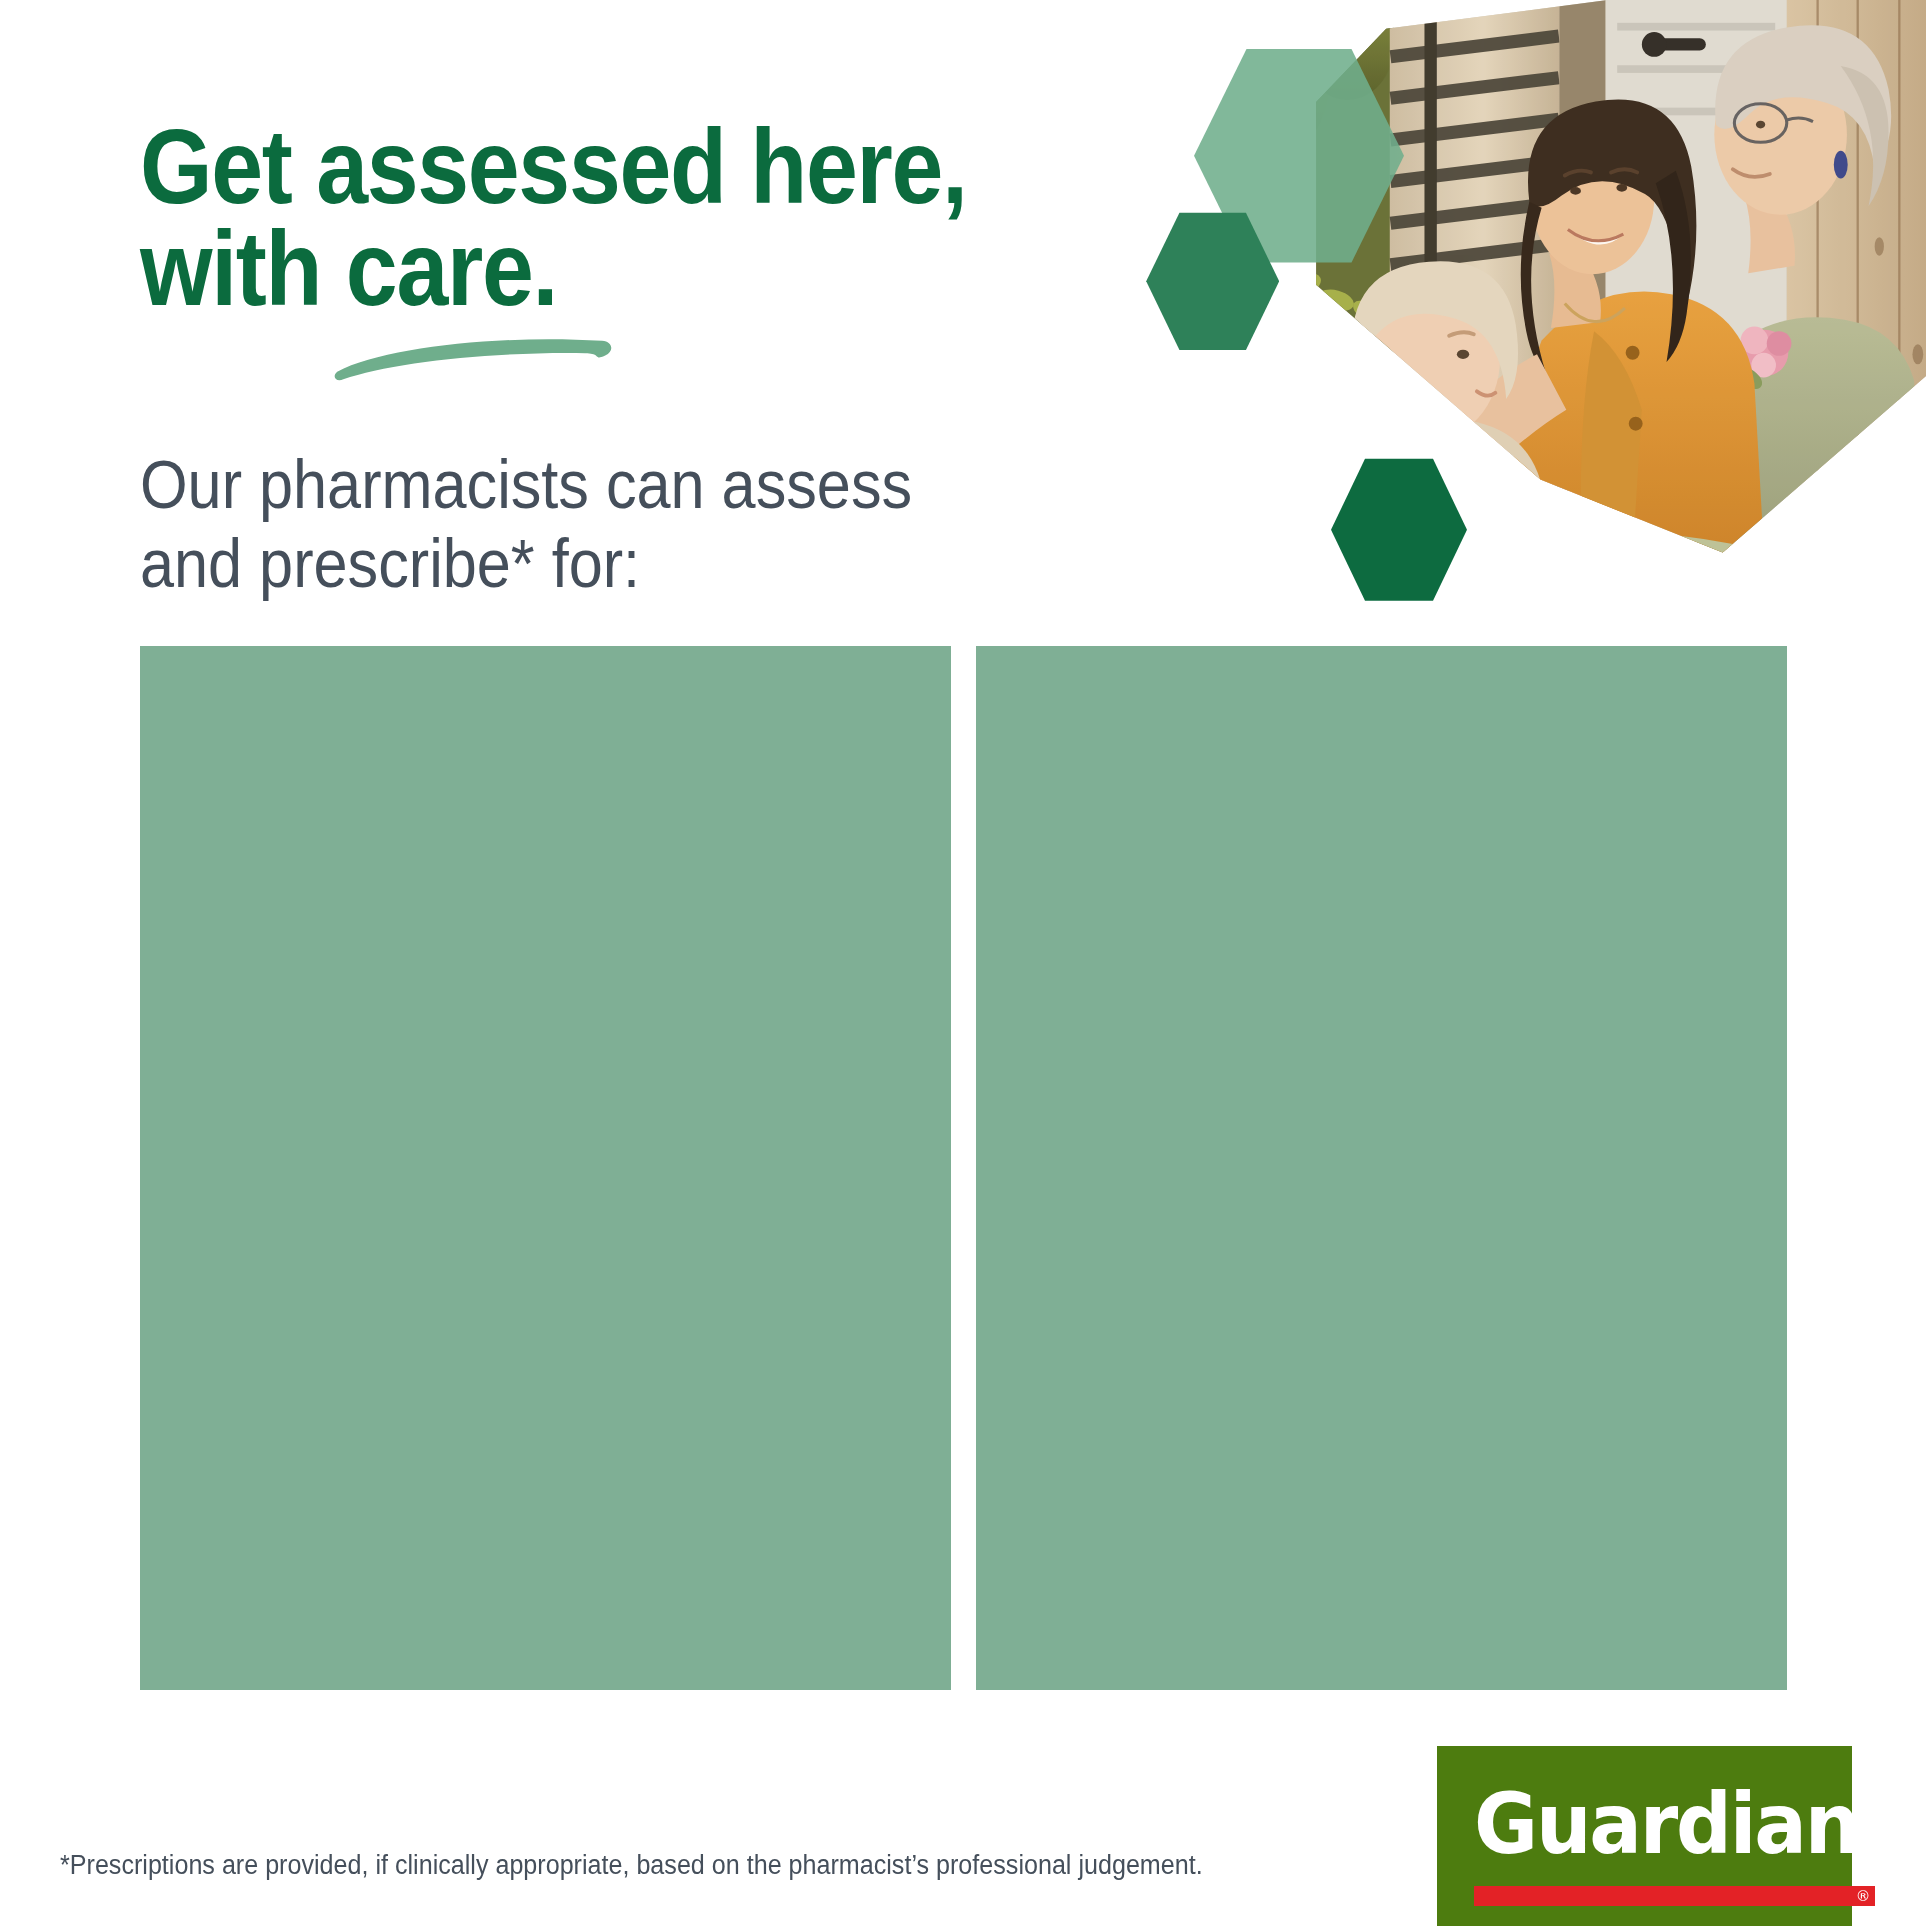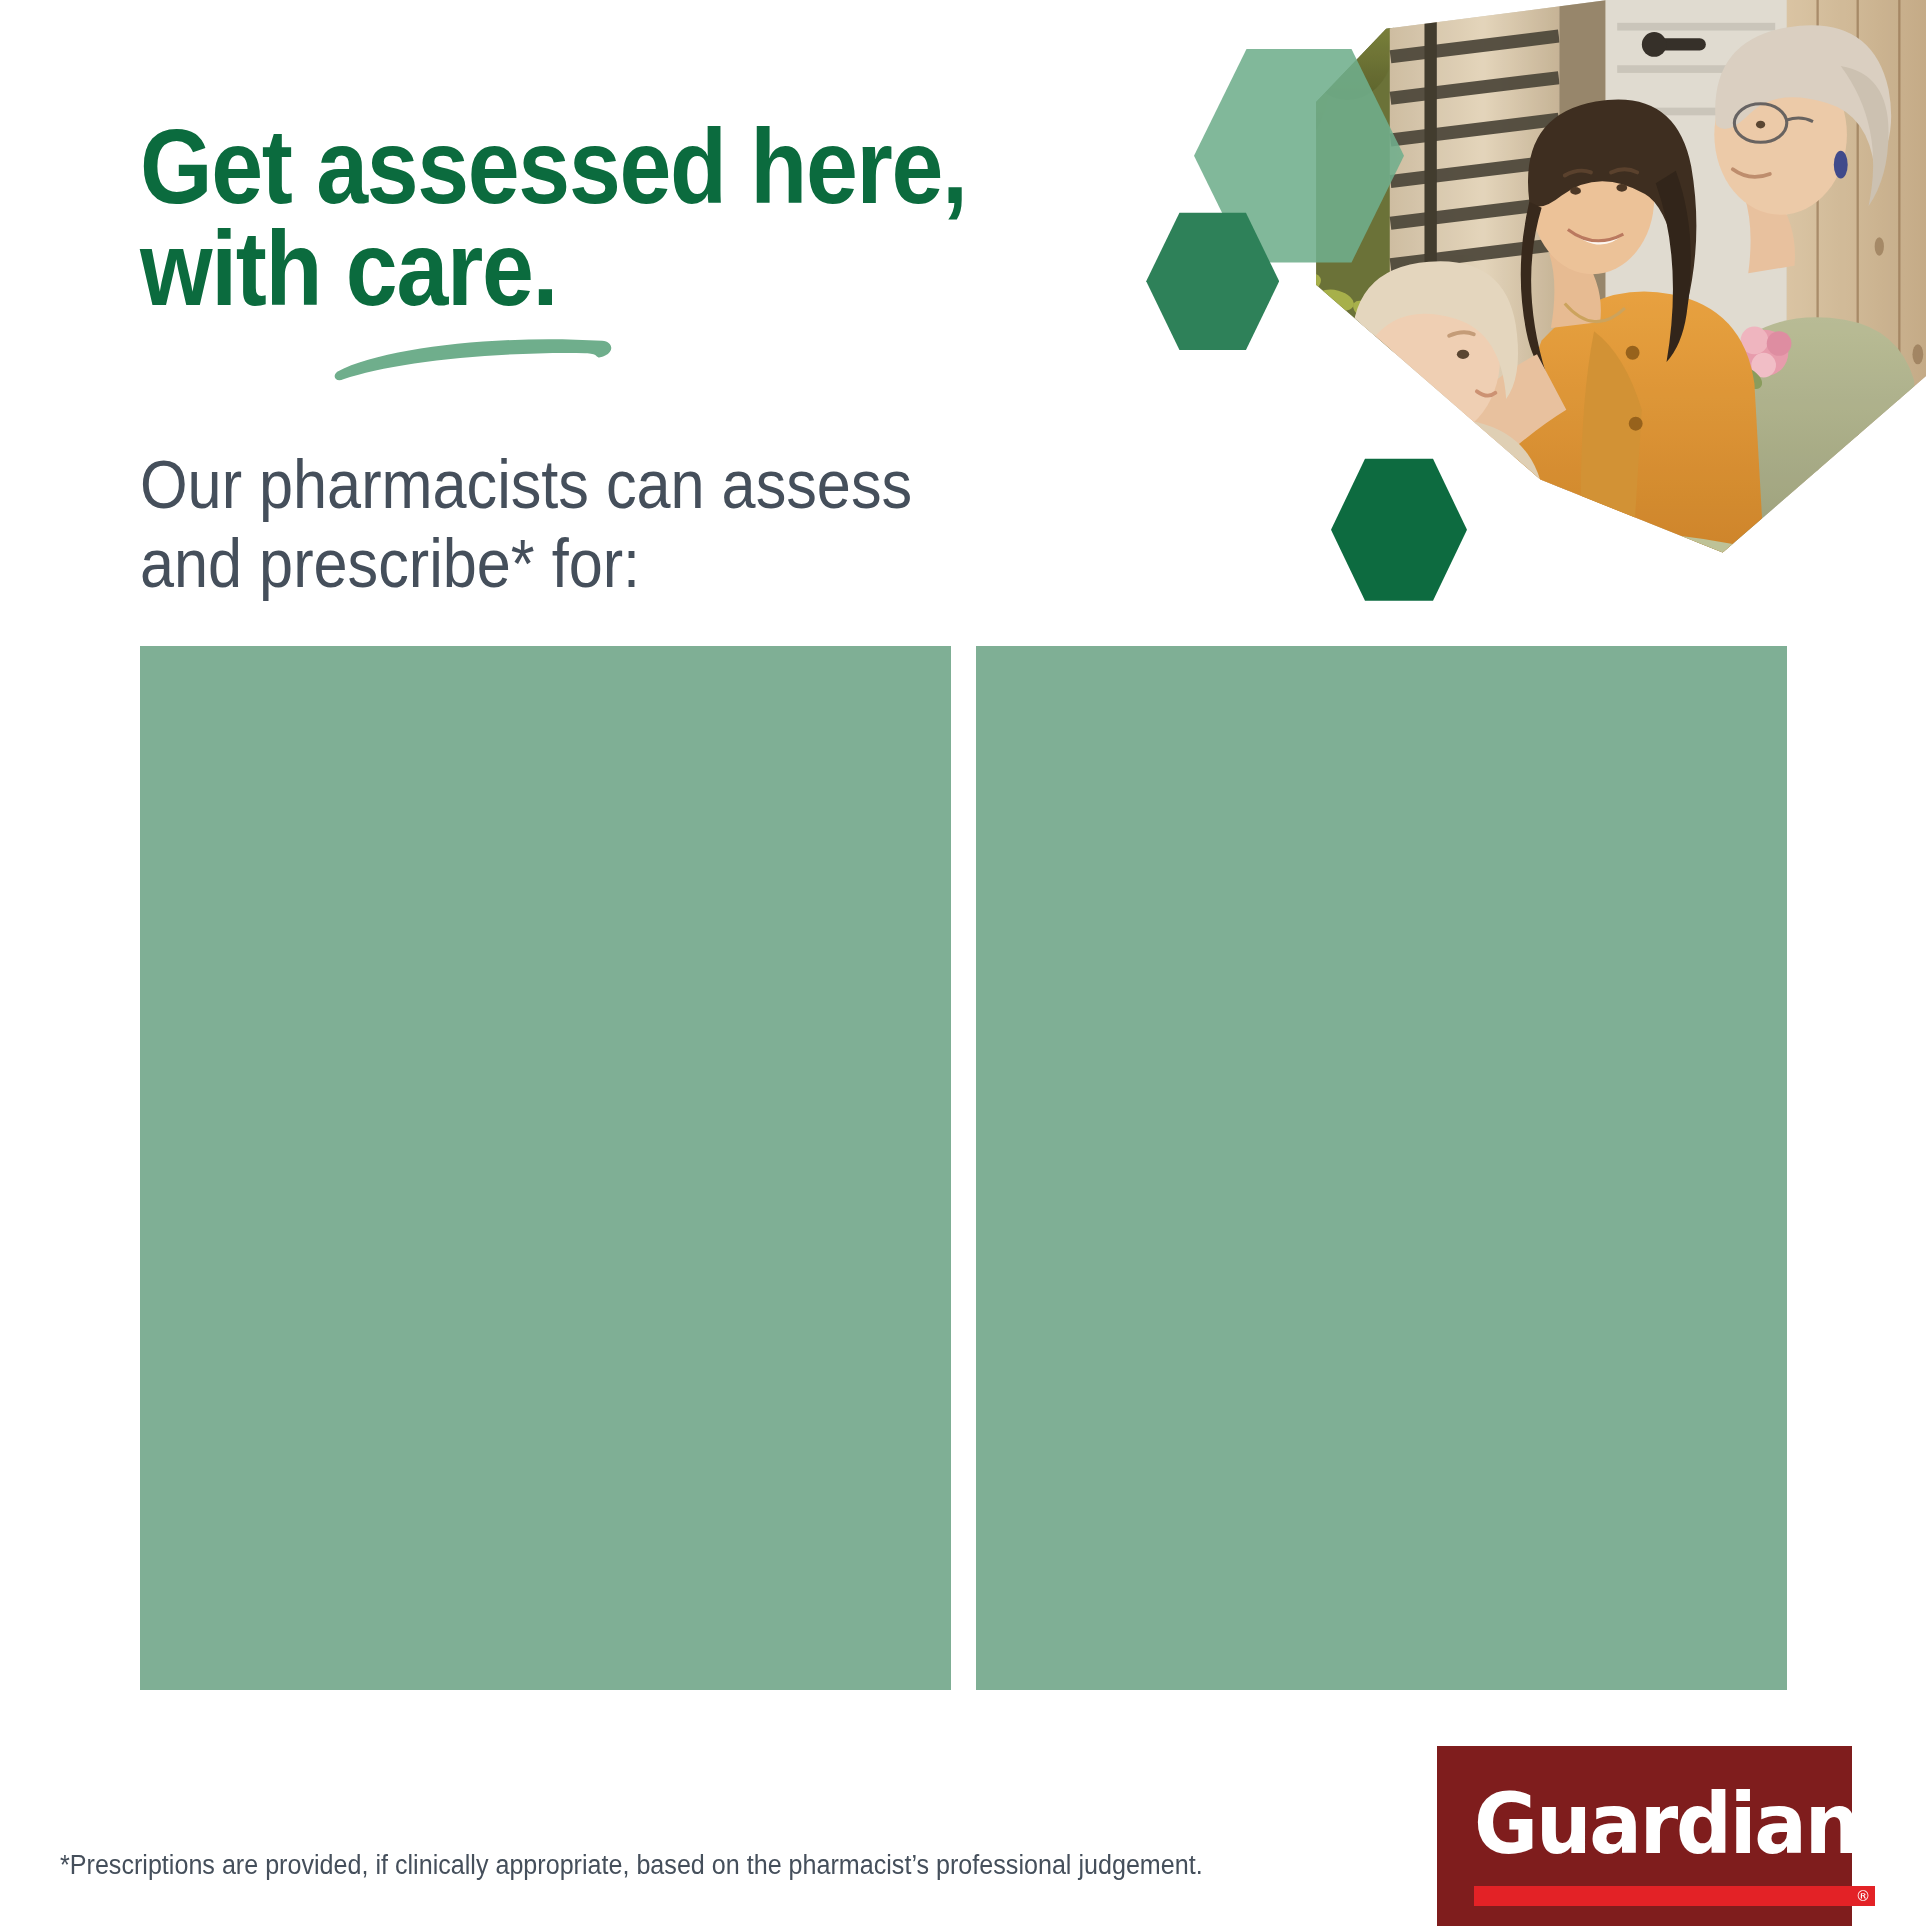--- a/index.html
+++ b/index.html
@@ -127,21 +127,21 @@
     white-space: nowrap;
   }
 
   
   .logo-block {
     position: absolute;
     left: 1437px;
     top: 1746px;
     width: 415px;
     height: 180px;
-    background: #7f1d1d;
+    background: #4d7c0f;
   }
   .logo-word {
     position: absolute;
     left: 37px;
     top: 37px;
     color: #ffffff;
     font-size: 83px;
     font-weight: bold;
     letter-spacing: -2.3px;
     line-height: 1;

